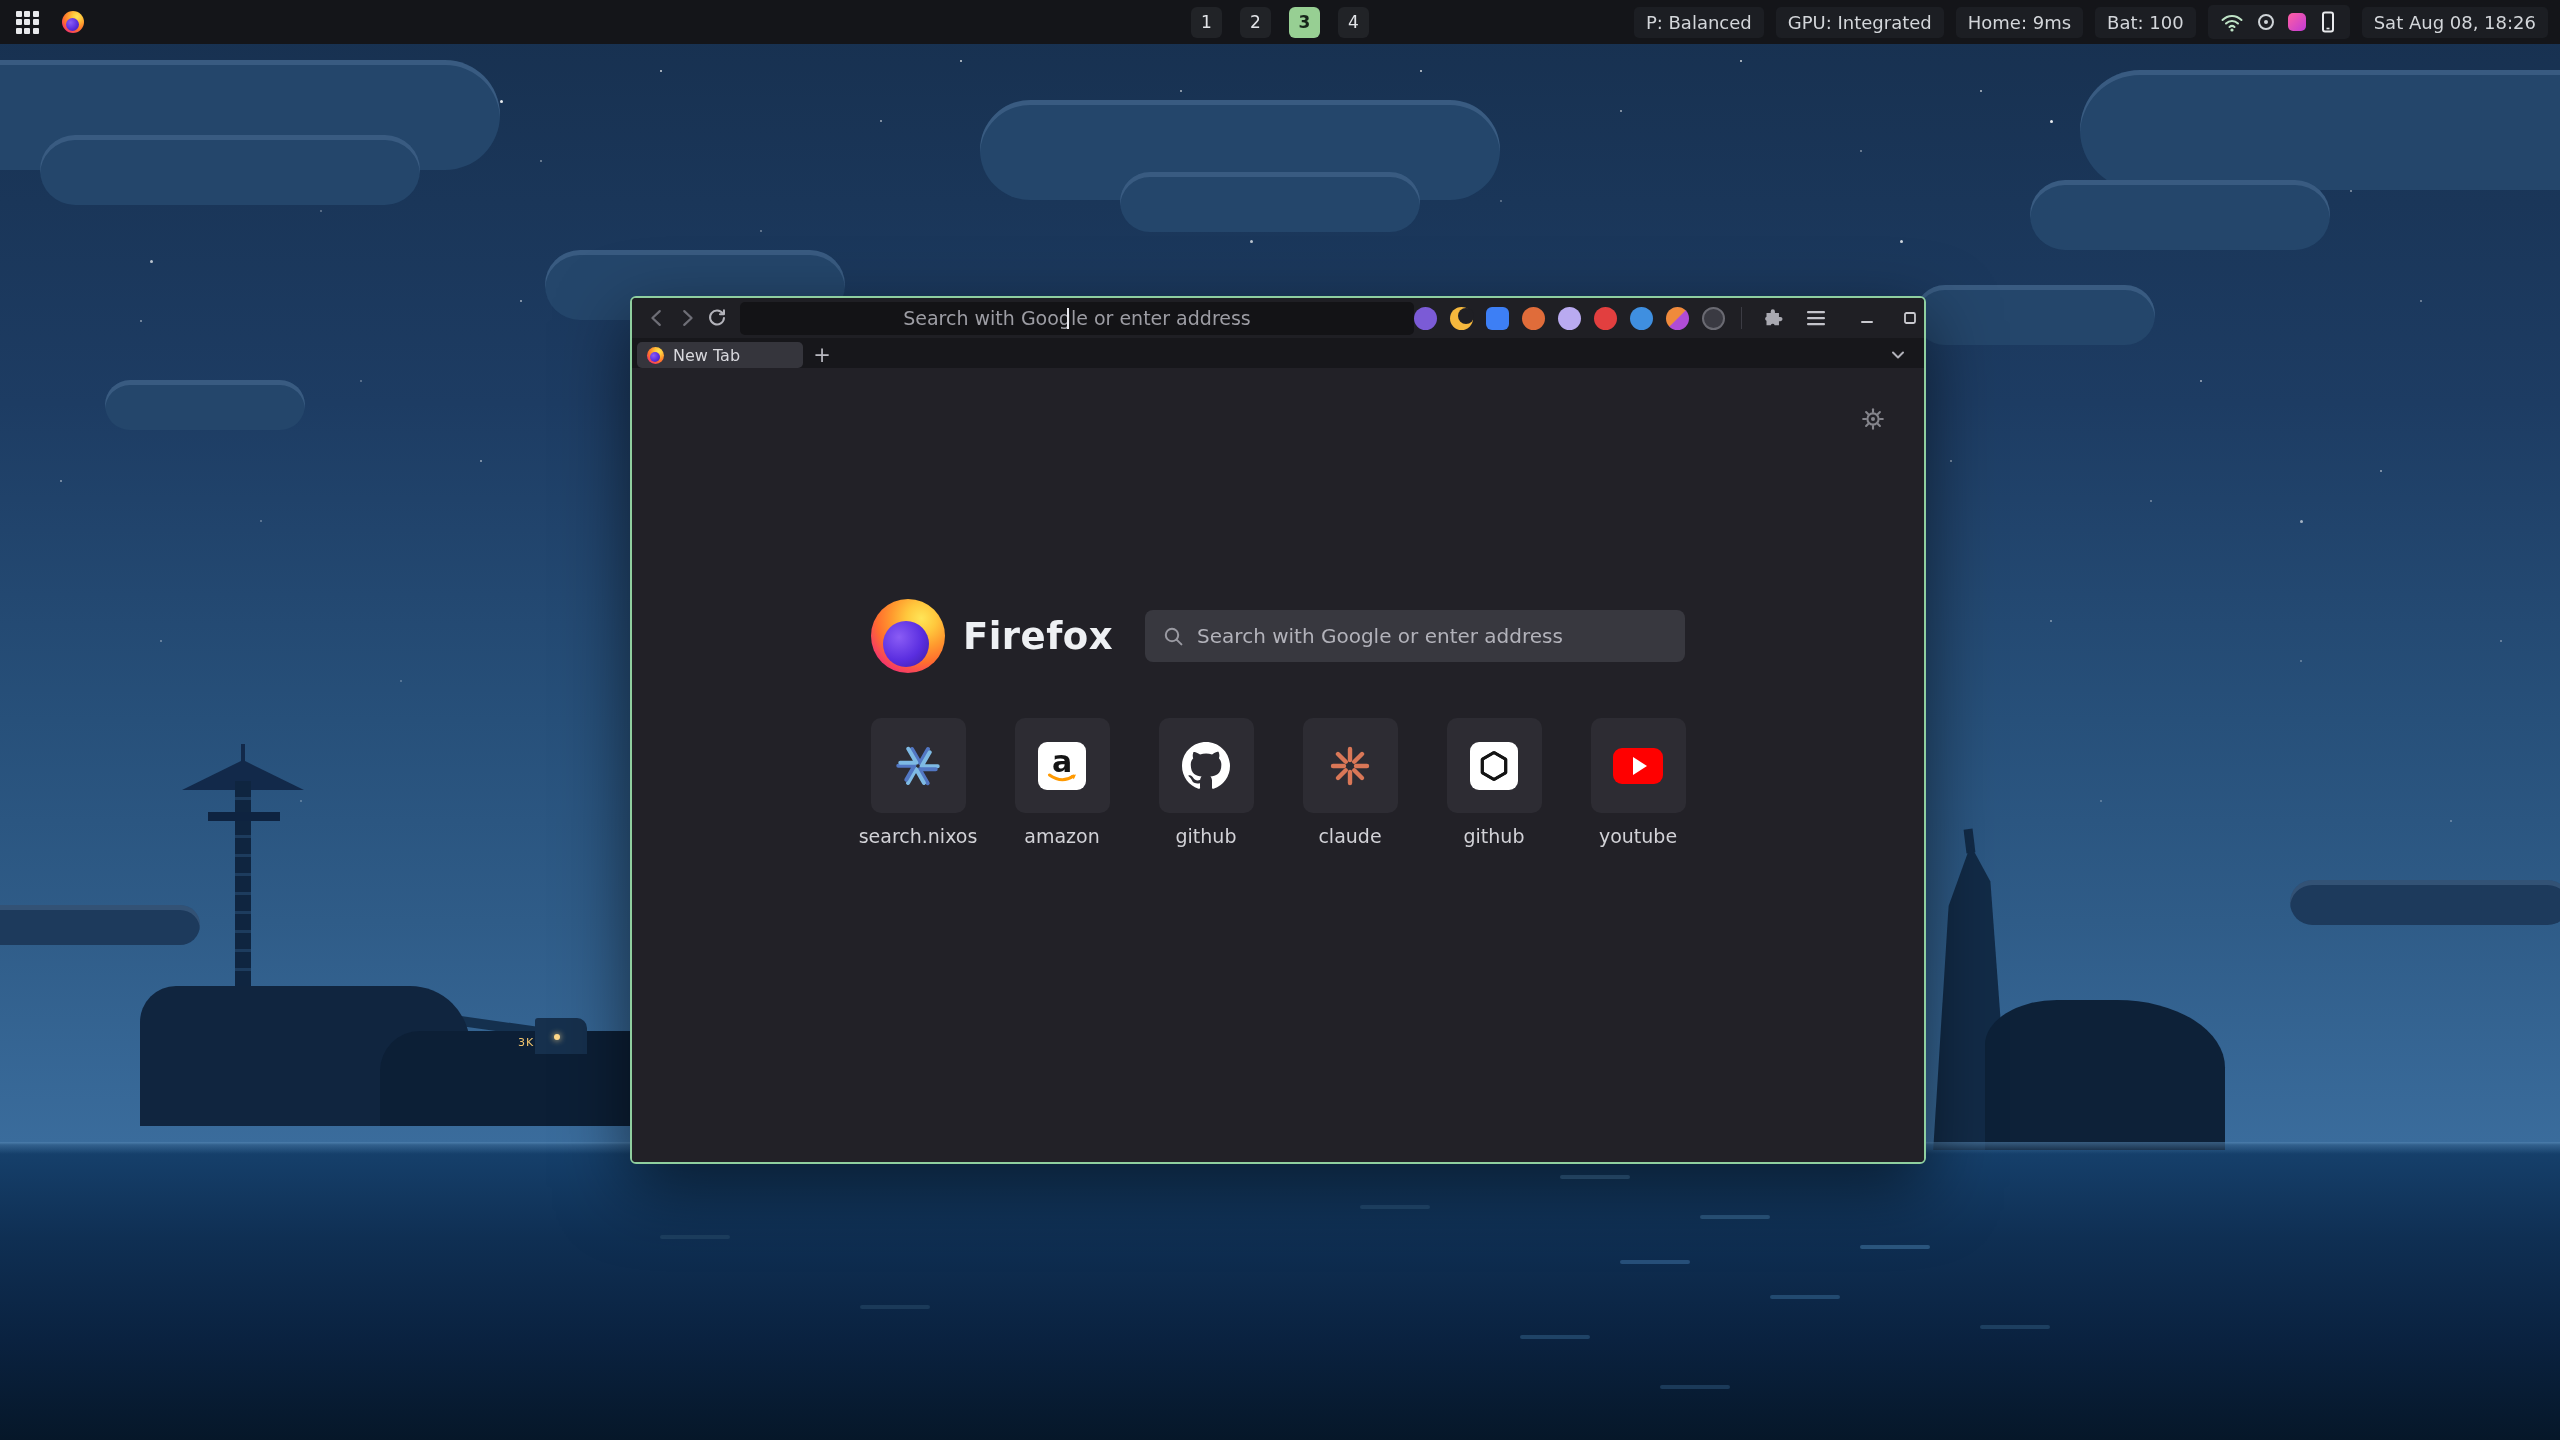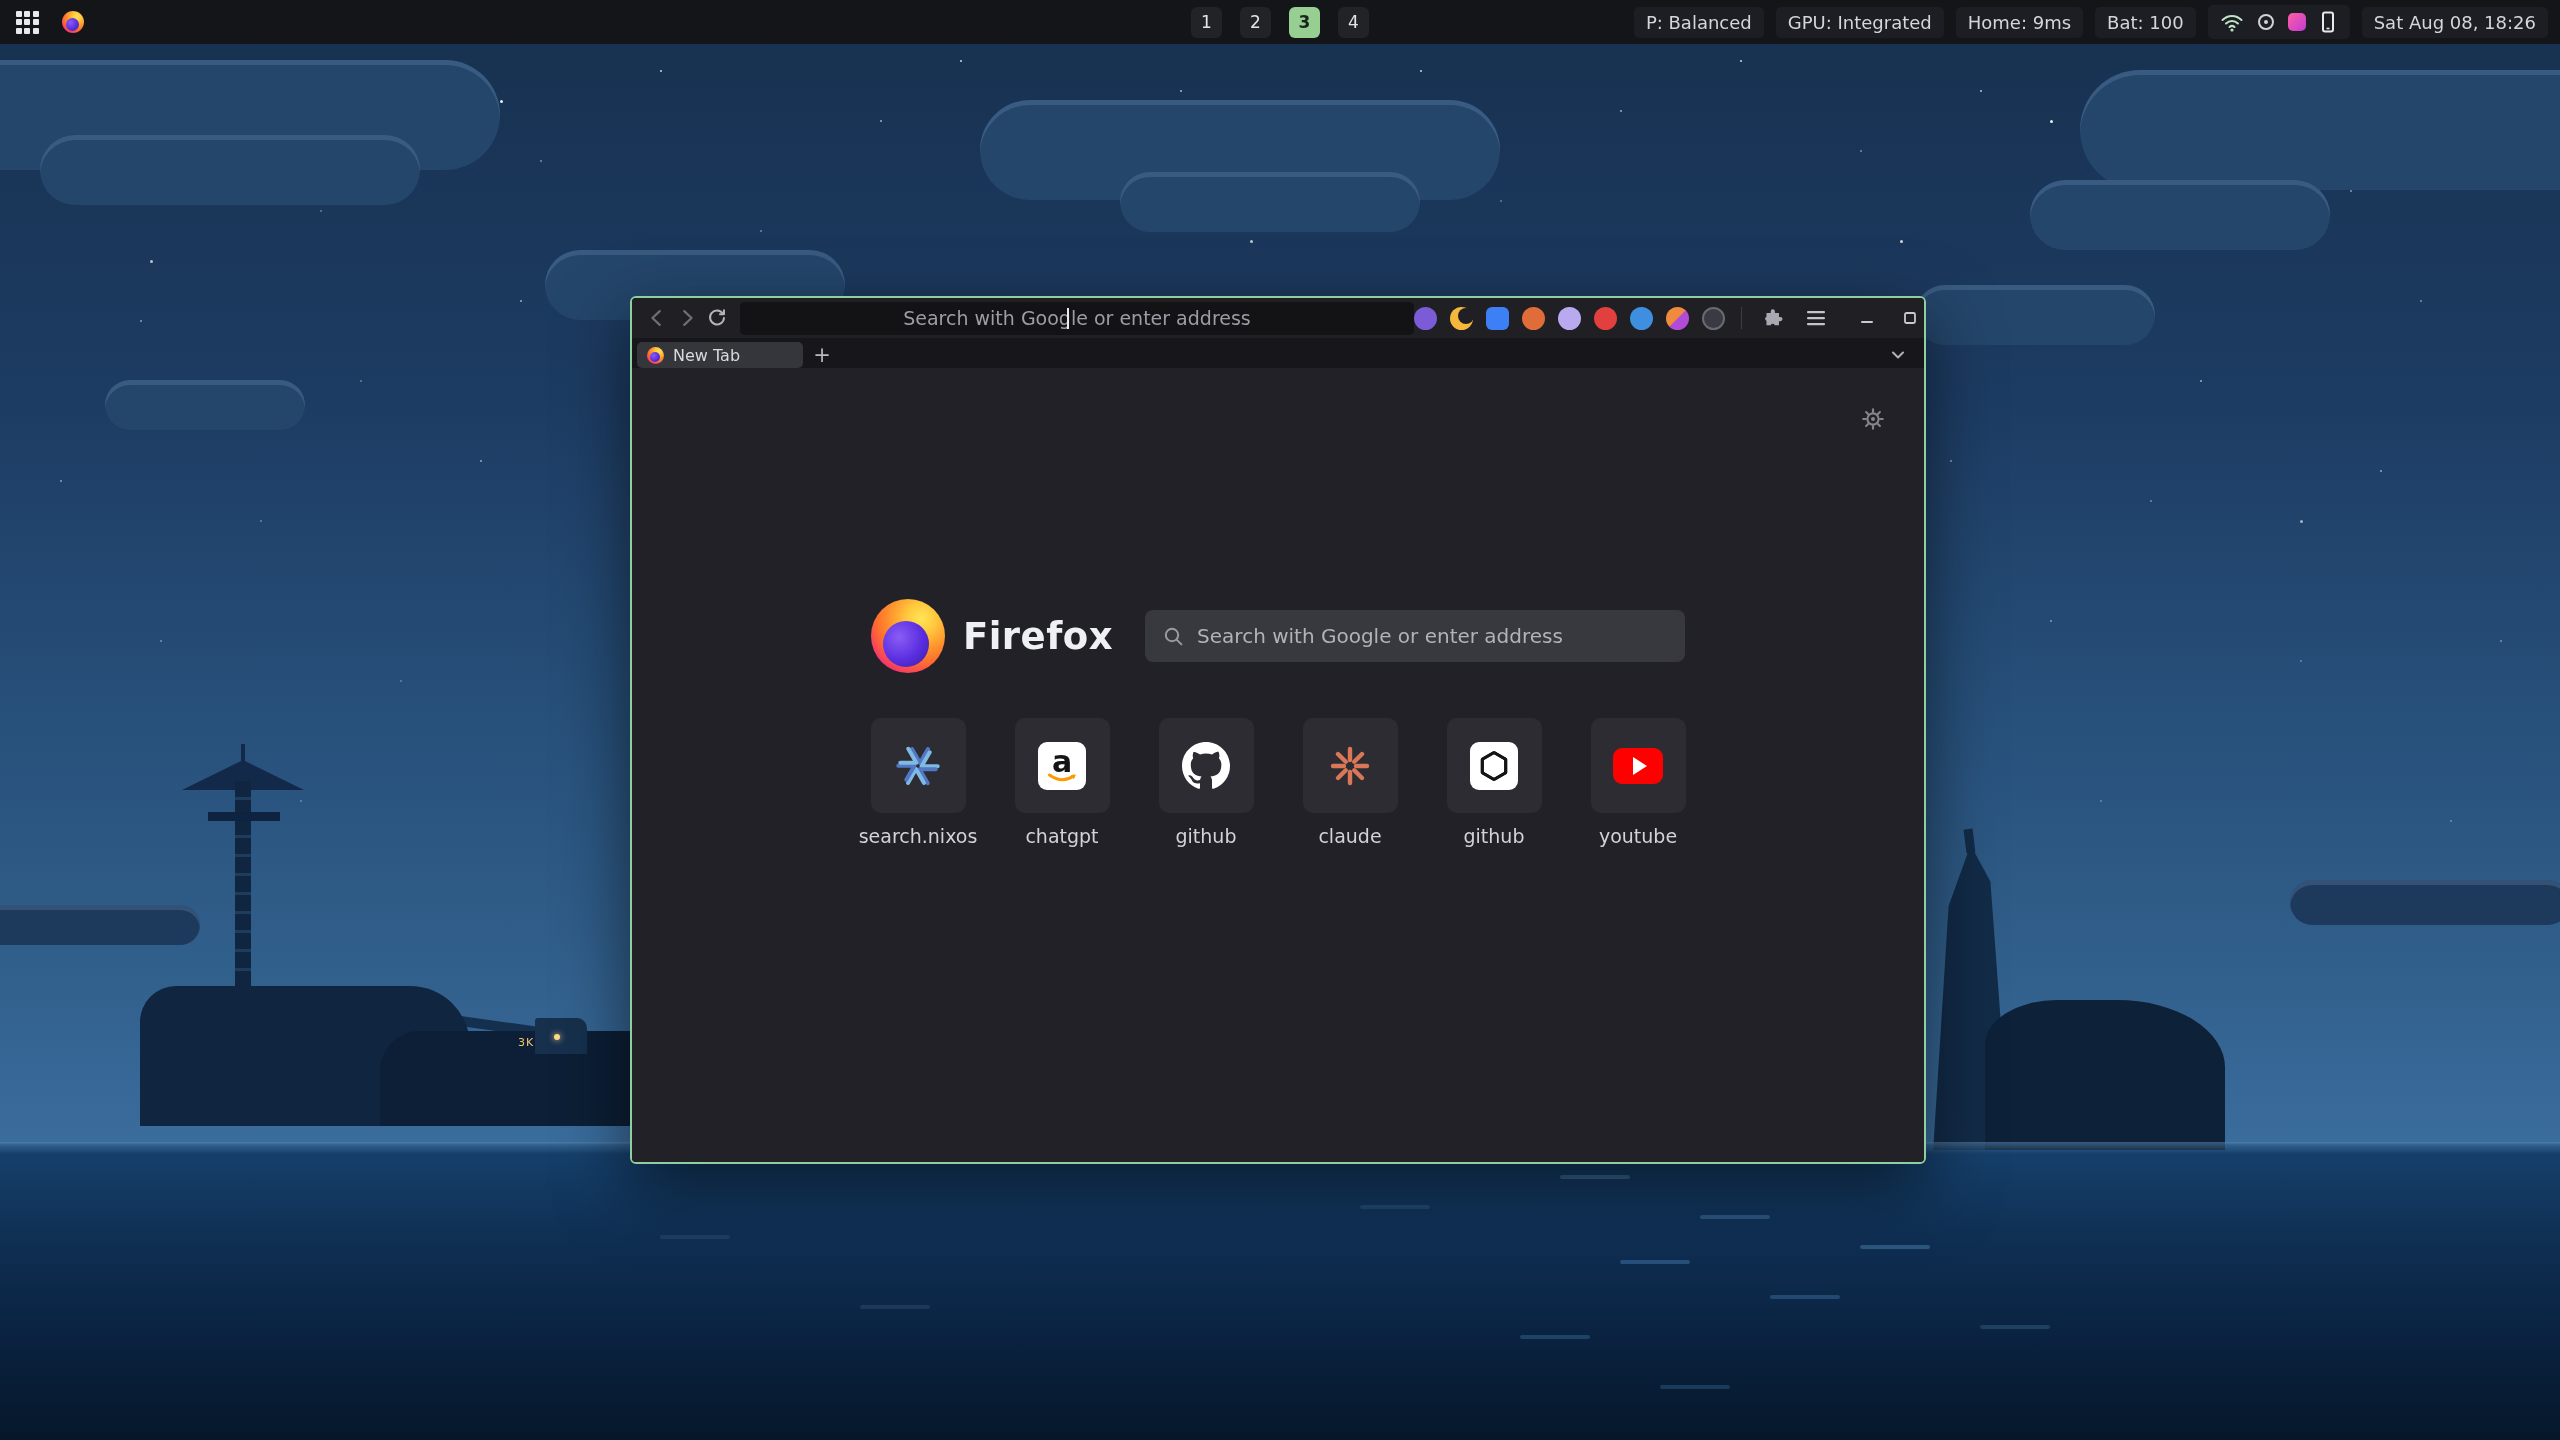--- a/index.html
+++ b/index.html
@@ -366,21 +366,21 @@
         <div class="shortcut">
           <div class="tile">
             <div class="white-chip">
               <span class="amazon-a">a</span>
               <svg width="30" height="10" viewBox="0 0 30 10" style="margin-top:-6px;">
                 <path d="M2.5 2 Q15 11 26.5 3" stroke="#ff9900" stroke-width="3" fill="none" stroke-linecap="round"></path>
                 <path d="M29 1.6 L23.8 2.4 L26.8 6.2 Z" fill="#ff9900"></path>
               </svg>
             </div>
           </div>
-          <div class="shortcut-label">chatgpt</div>
+          <div class="shortcut-label">amazon</div>
         </div>
 
         <div class="shortcut">
           <div class="tile">
             <svg width="48" height="48" viewBox="0 0 16 16">
               <path fill="#ffffff" d="M8 0C3.58 0 0 3.58 0 8c0 3.54 2.29 6.53 5.47 7.59.4.07.55-.17.55-.38 0-.19-.01-.82-.01-1.49-2.01.37-2.53-.49-2.69-.94-.09-.23-.48-.94-.82-1.13-.28-.15-.68-.52-.01-.53.63-.01 1.08.58 1.23.82.72 1.21 1.87.87 2.33.66.07-.52.28-.87.51-1.07-1.78-.2-3.64-.89-3.64-3.95 0-.87.31-1.59.82-2.15-.08-.2-.36-1.02.08-2.12 0 0 .67-.21 2.2.82.64-.18 1.32-.27 2-.27s1.36.09 2 .27c1.53-1.04 2.2-.82 2.2-.82.44 1.1.16 1.92.08 2.12.51.56.82 1.27.82 2.15 0 3.07-1.87 3.75-3.65 3.95.29.25.54.73.54 1.48 0 1.07-.01 1.93-.01 2.2 0 .21.15.46.55.38A8.01 8.01 0 0 0 16 8c0-4.42-3.58-8-8-8z"></path>
             </svg>
           </div>
           <div class="shortcut-label">github</div>
         </div>

